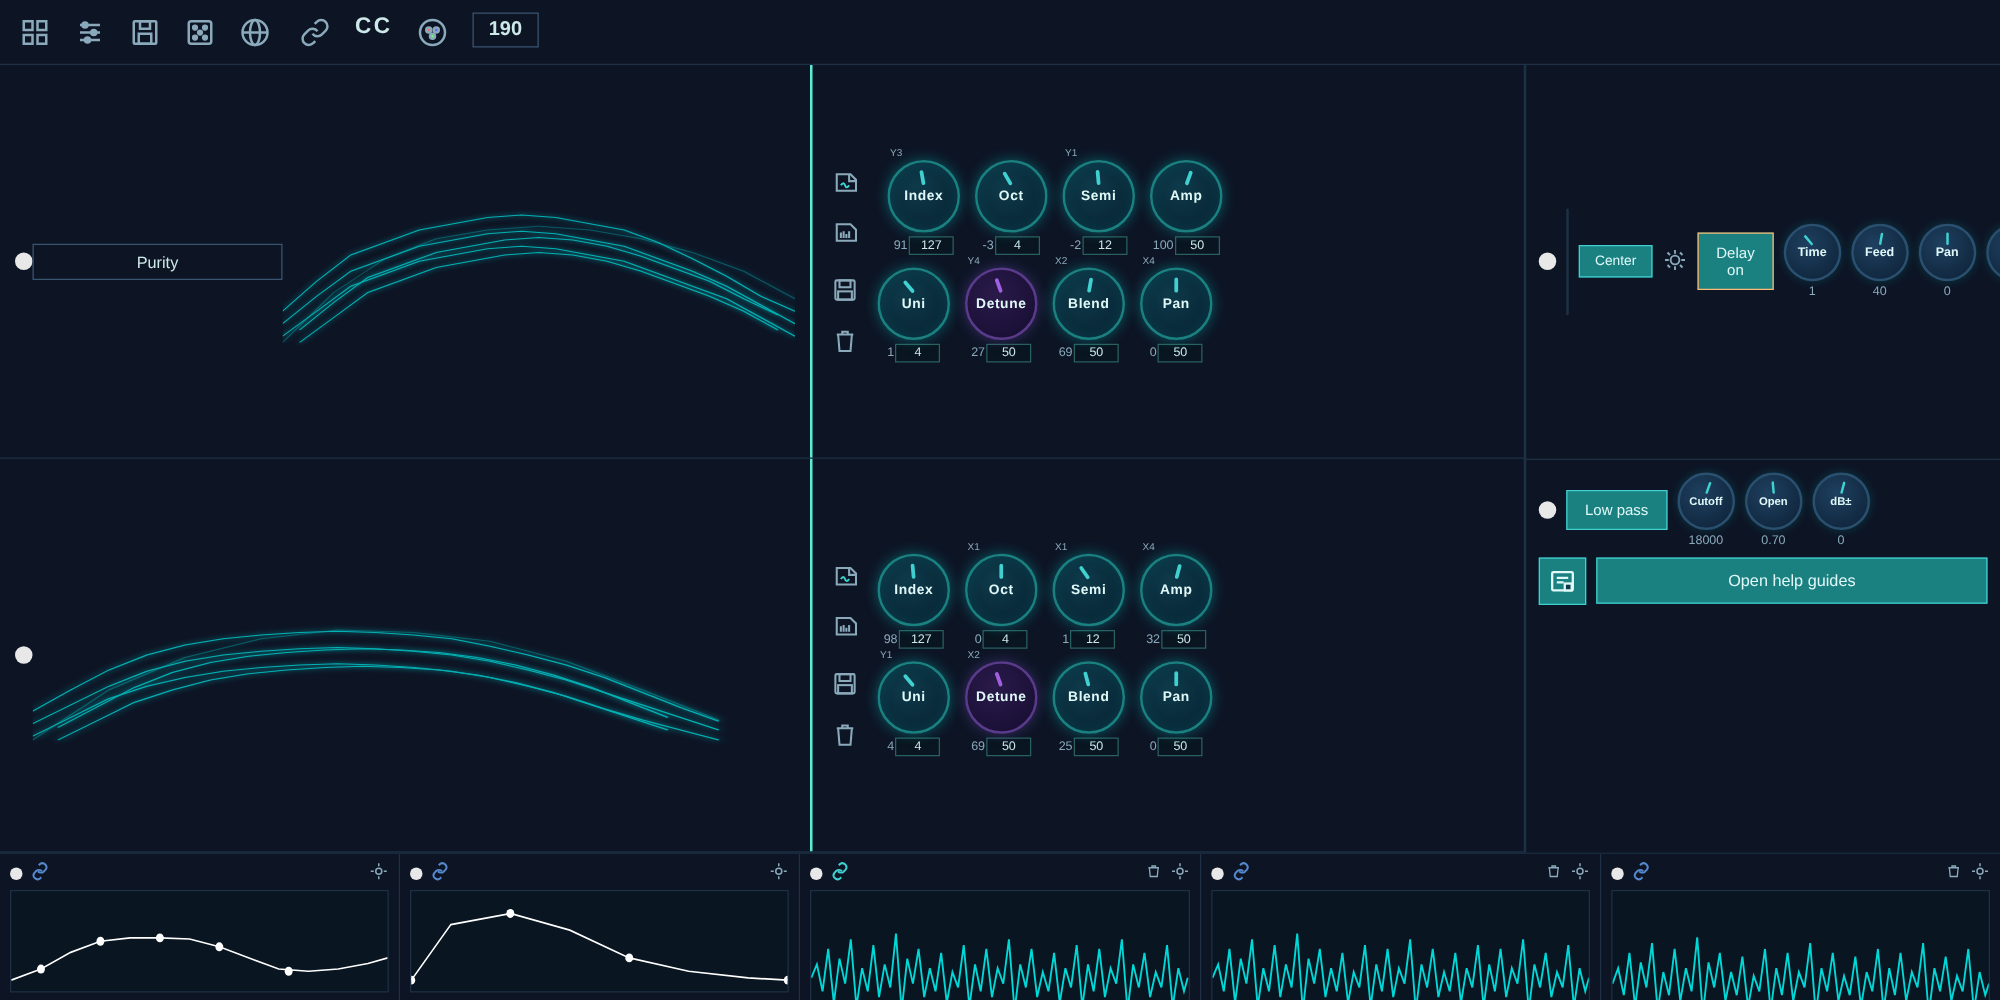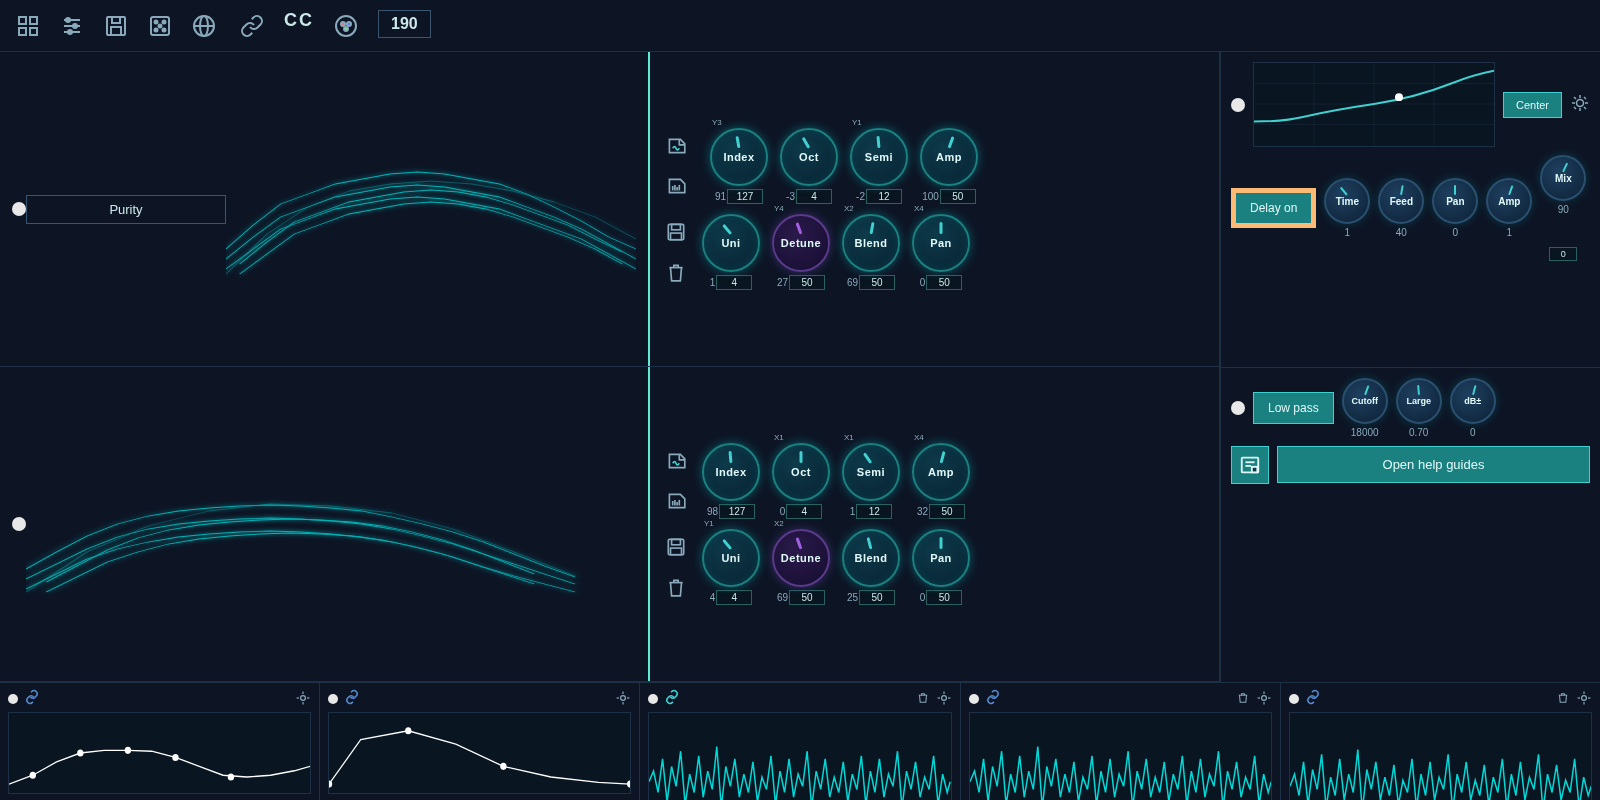--- a/index.html
+++ b/index.html
@@ -214,21 +214,21 @@
     .right-panel {
       width: 380px;
       background: #0d1525;
       border-left: 1px solid #1e3045;
       display: flex;
       flex-direction: column;
     }
 
     .delay-button {
       background: #1a8080;
-      border: 5px solid #fdba74;
+      border: 1px solid #fdba74;
       color: #e0f8f8;
       padding: 8px 14px;
       font-size: 12px;
       cursor: pointer;
     }
 
     .filter-button {
       background: #1a8080;
       border: 1px solid #40d0d0;
       color: #e0f8f8;
@@ -746,21 +746,21 @@
               </div>
             </div>
           </div>
         </div>
       </div>
     </div>
   </div>
 
   <div class="right-panel">
 
-    <div style="padding:10px; border-bottom:1px solid #1e3045; display:flex; flex-direction:column; gap:8px; flex:1;">
+    <div style="padding:10px; border-bottom:1px solid #1e3045; display:flex; flex-direction:row; gap:8px; flex:1;">
       <div style="display:flex; align-items:center; gap:8px;">
         <div class="panel-indicator"></div>
 
         <div class="eq-display" style="flex:1; height:85px; background:#091520; border:1px solid #1e3045; position:relative;">
           <svg viewBox="0 0 240 85" preserveAspectRatio="none" width="100%" height="100%">
 
             <line x1="0" y1="21" x2="240" y2="21" stroke="#1e3045" stroke-width="0.5"></line>
             <line x1="0" y1="42" x2="240" y2="42" stroke="#1e3045" stroke-width="0.5"></line>
             <line x1="0" y1="63" x2="240" y2="63" stroke="#1e3045" stroke-width="0.5"></line>
             <line x1="60" y1="0" x2="60" y2="85" stroke="#1e3045" stroke-width="0.5"></line>
@@ -853,21 +853,21 @@
             <span style="font-size:9px;font-weight:bold;color:#e0f8f8;">Cutoff</span>
           </div>
           <div style="display:flex;flex-direction:column;align-items:center;">
             <span style="font-size:10px;color:#8aaabb;">18000</span>
           </div>
         </div>
 
         <div class="knob-wrapper">
           <div class="knob small-knob" style="width:46px;height:46px;background:radial-gradient(circle at 40% 35%, #1e4060, #0d2035);border:2px solid #2a5070;border-radius:50%;display:flex;align-items:center;justify-content:center;position:relative;cursor:pointer;">
             <div class="knob-indicator" style="width:2px;height:10px;background:#40d0d0;border-radius:1px;position:absolute;top:5px;left:50%;transform:translateX(-50%) rotate(-5deg);transform-origin:bottom center;"></div>
-            <span style="font-size:9px;font-weight:bold;color:#e0f8f8;">Large</span>
+            <span style="font-size:9px;font-weight:bold;color:#e0f8f8;">Open</span>
           </div>
           <div style="display:flex;flex-direction:column;align-items:flex-start;">
             <span style="font-size:10px;color:#8aaabb;">0.70</span>
           </div>
         </div>
 
         <div class="knob-wrapper">
           <div class="knob small-knob" style="width:46px;height:46px;background:radial-gradient(circle at 40% 35%, #1e4060, #0d2035);border:2px solid #2a5070;border-radius:50%;display:flex;align-items:center;justify-content:center;position:relative;cursor:pointer;">
             <div class="knob-indicator" style="width:2px;height:10px;background:#40d0d0;border-radius:1px;position:absolute;top:5px;left:50%;transform:translateX(-50%) rotate(15deg);transform-origin:bottom center;"></div>
             <span style="font-size:9px;font-weight:bold;color:#e0f8f8;">dB±</span>

